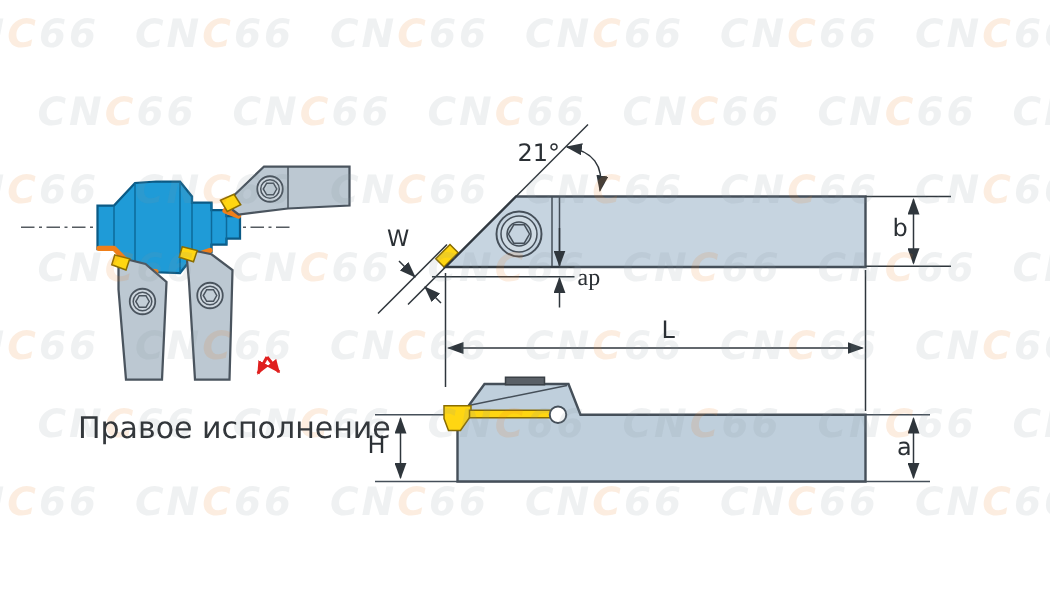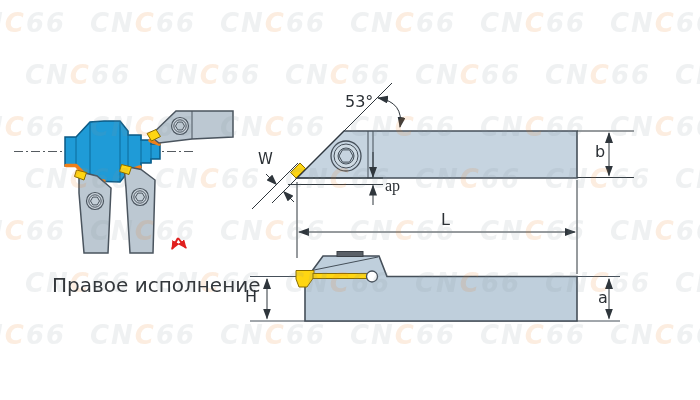--- a/index.html
+++ b/index.html
@@ -185,20 +185,20 @@
       <span class="wm" style="left: -40px; top: 320px;"><span class="g">CN</span><span class="o">C</span><span class="g">66</span></span>
       <span class="wm" style="left: 90px; top: 320px;"><span class="g">CN</span><span class="o">C</span><span class="g">66</span></span>
       <span class="wm" style="left: 220px; top: 320px;"><span class="g">CN</span><span class="o">C</span><span class="g">66</span></span>
       <span class="wm" style="left: 350px; top: 320px;"><span class="g">CN</span><span class="o">C</span><span class="g">66</span></span>
       <span class="wm" style="left: 480px; top: 320px;"><span class="g">CN</span><span class="o">C</span><span class="g">66</span></span>
       <span class="wm" style="left: 610px; top: 320px;"><span class="g">CN</span><span class="o">C</span><span class="g">66</span></span>
     </div>
 
   <span class="caption">Правое исполнение</span>
 
-  <span class="lbl" style="left:345px;top:94px;">53°</span>
+  <span class="lbl" style="left:345px;top:94px;">21°</span>
   <span class="lbl" style="left:258px;top:152px;font-size:15px;">W</span>
   <span class="lbl" style="left:385px;top:178px;font-family:Liberation Serif, serif;">ap</span>
   <span class="lbl" style="left:441px;top:212px;">L</span>
   <span class="lbl" style="left:595px;top:144px;">b</span>
   <span class="lbl" style="left:245px;top:289px;">H</span>
   <span class="lbl" style="left:598px;top:290px;">a</span>
 </div>
 
 </body></html>

